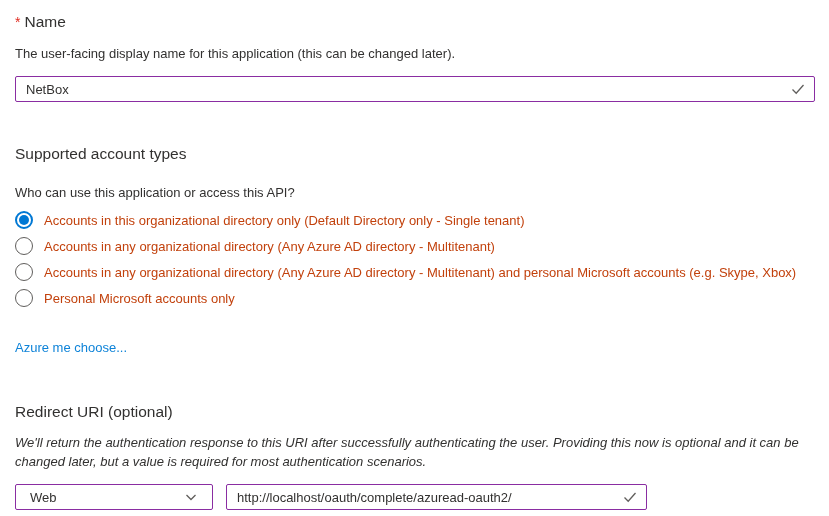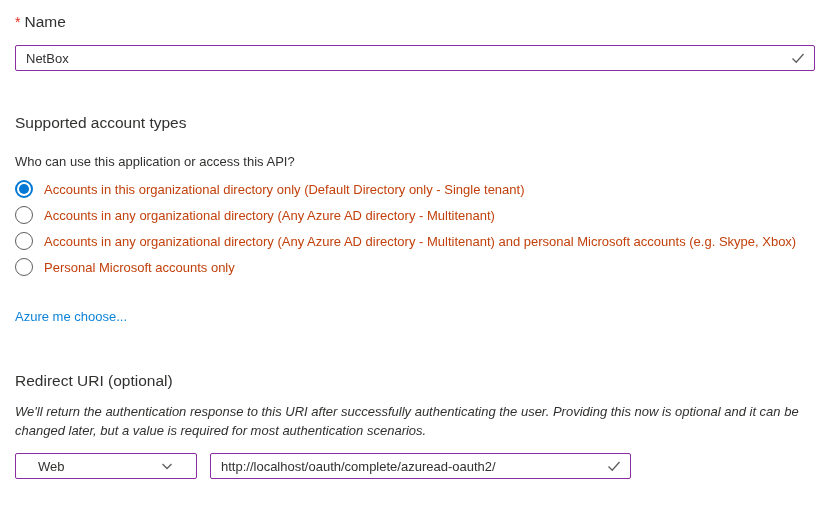--- a/index.html
+++ b/index.html
@@ -102,43 +102,44 @@
 
   .link {
     font-size: 13px;
     color: #0e83d8;
     text-decoration: none;
     cursor: pointer;
   }
 
   
   .select-box {
-    width: 182px;
+    width: 198px;
     height: 26px;
     border: 1px solid #8a2da2;
     border-radius: 2px;
     display: flex;
     align-items: center;
     justify-content: space-between;
-    padding: 0 22px;
+    padding: 0 14px;
     cursor: pointer;
     background: #fff;
   }
   .select-box .select-value { font-size: 13px; color: #323130; }
   #uri-field { width: 421px; margin-left: 13px; }
 </style>
 </head>
 <body>
 
 <div class="page">
 
   
   <div id="name-title" class="section-title">
     <span class="required-asterisk">*</span><span>Name</span>
   </div>
+  <div id="name-desc" class="desc">The user-facing display name for this application (this can be changed later).</div>
   <div id="name-field" class="field">
     <input type="text" value="NetBox" style="">
     <span class="trail-icon">
       <svg width="16" height="16" viewBox="0 0 16 16">
           <path d="M2.5 8.5 L6.2 12.2 L13.5 4" fill="none" stroke="#605e5c" stroke-width="1.3"></path>
         </svg>
     </span>
   </div>
 
   

